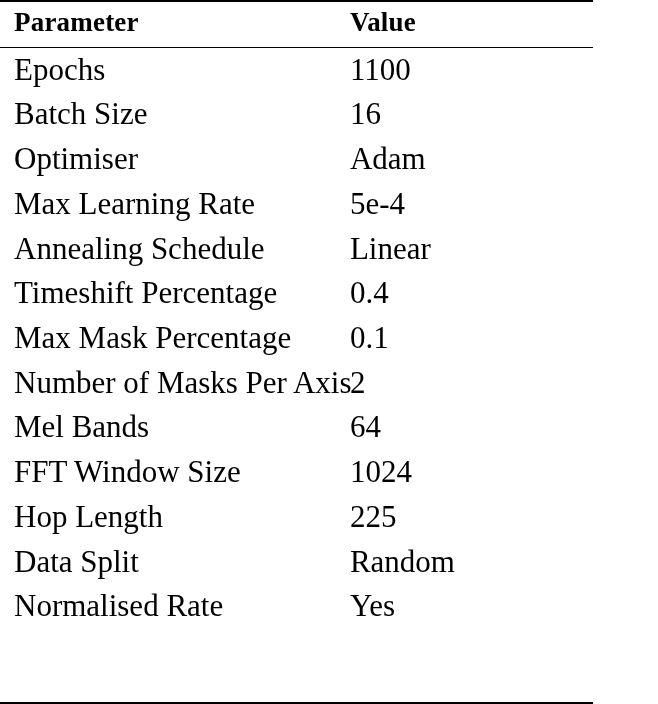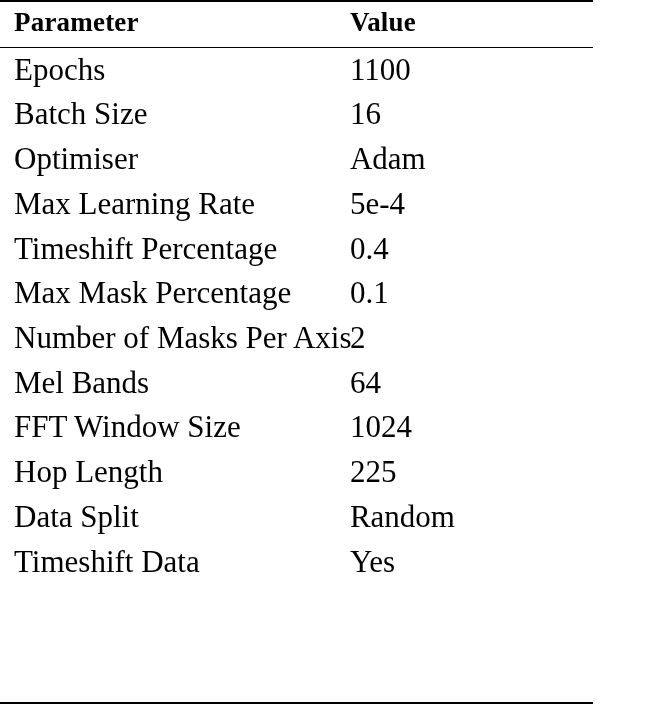--- a/index.html
+++ b/index.html
@@ -83,20 +83,24 @@
       </tr>
       <tr>
         <td>Optimiser</td>
         <td class="value-cell">Adam</td>
       </tr>
       <tr>
         <td>Max Learning Rate</td>
         <td class="value-cell">5e-4</td>
       </tr>
       <tr>
+        <td>Annealing Schedule</td>
+        <td class="value-cell">Linear</td>
+      </tr>
+      <tr>
         <td>Timeshift Percentage</td>
         <td class="value-cell">0.4</td>
       </tr>
       <tr>
         <td>Max Mask Percentage</td>
         <td class="value-cell">0.1</td>
       </tr>
       <tr>
         <td>Number of Masks Per Axis</td>
         <td class="value-cell">2</td>
@@ -111,18 +115,18 @@
       </tr>
       <tr>
         <td>Hop Length</td>
         <td class="value-cell">225</td>
       </tr>
       <tr>
         <td>Data Split</td>
         <td class="value-cell">Random</td>
       </tr>
       <tr>
-        <td>Timeshift Data</td>
+        <td>Normalised Rate</td>
         <td class="value-cell">Yes</td>
       </tr>
     </tbody>
   </table>
 </div>
 
 </body></html>

